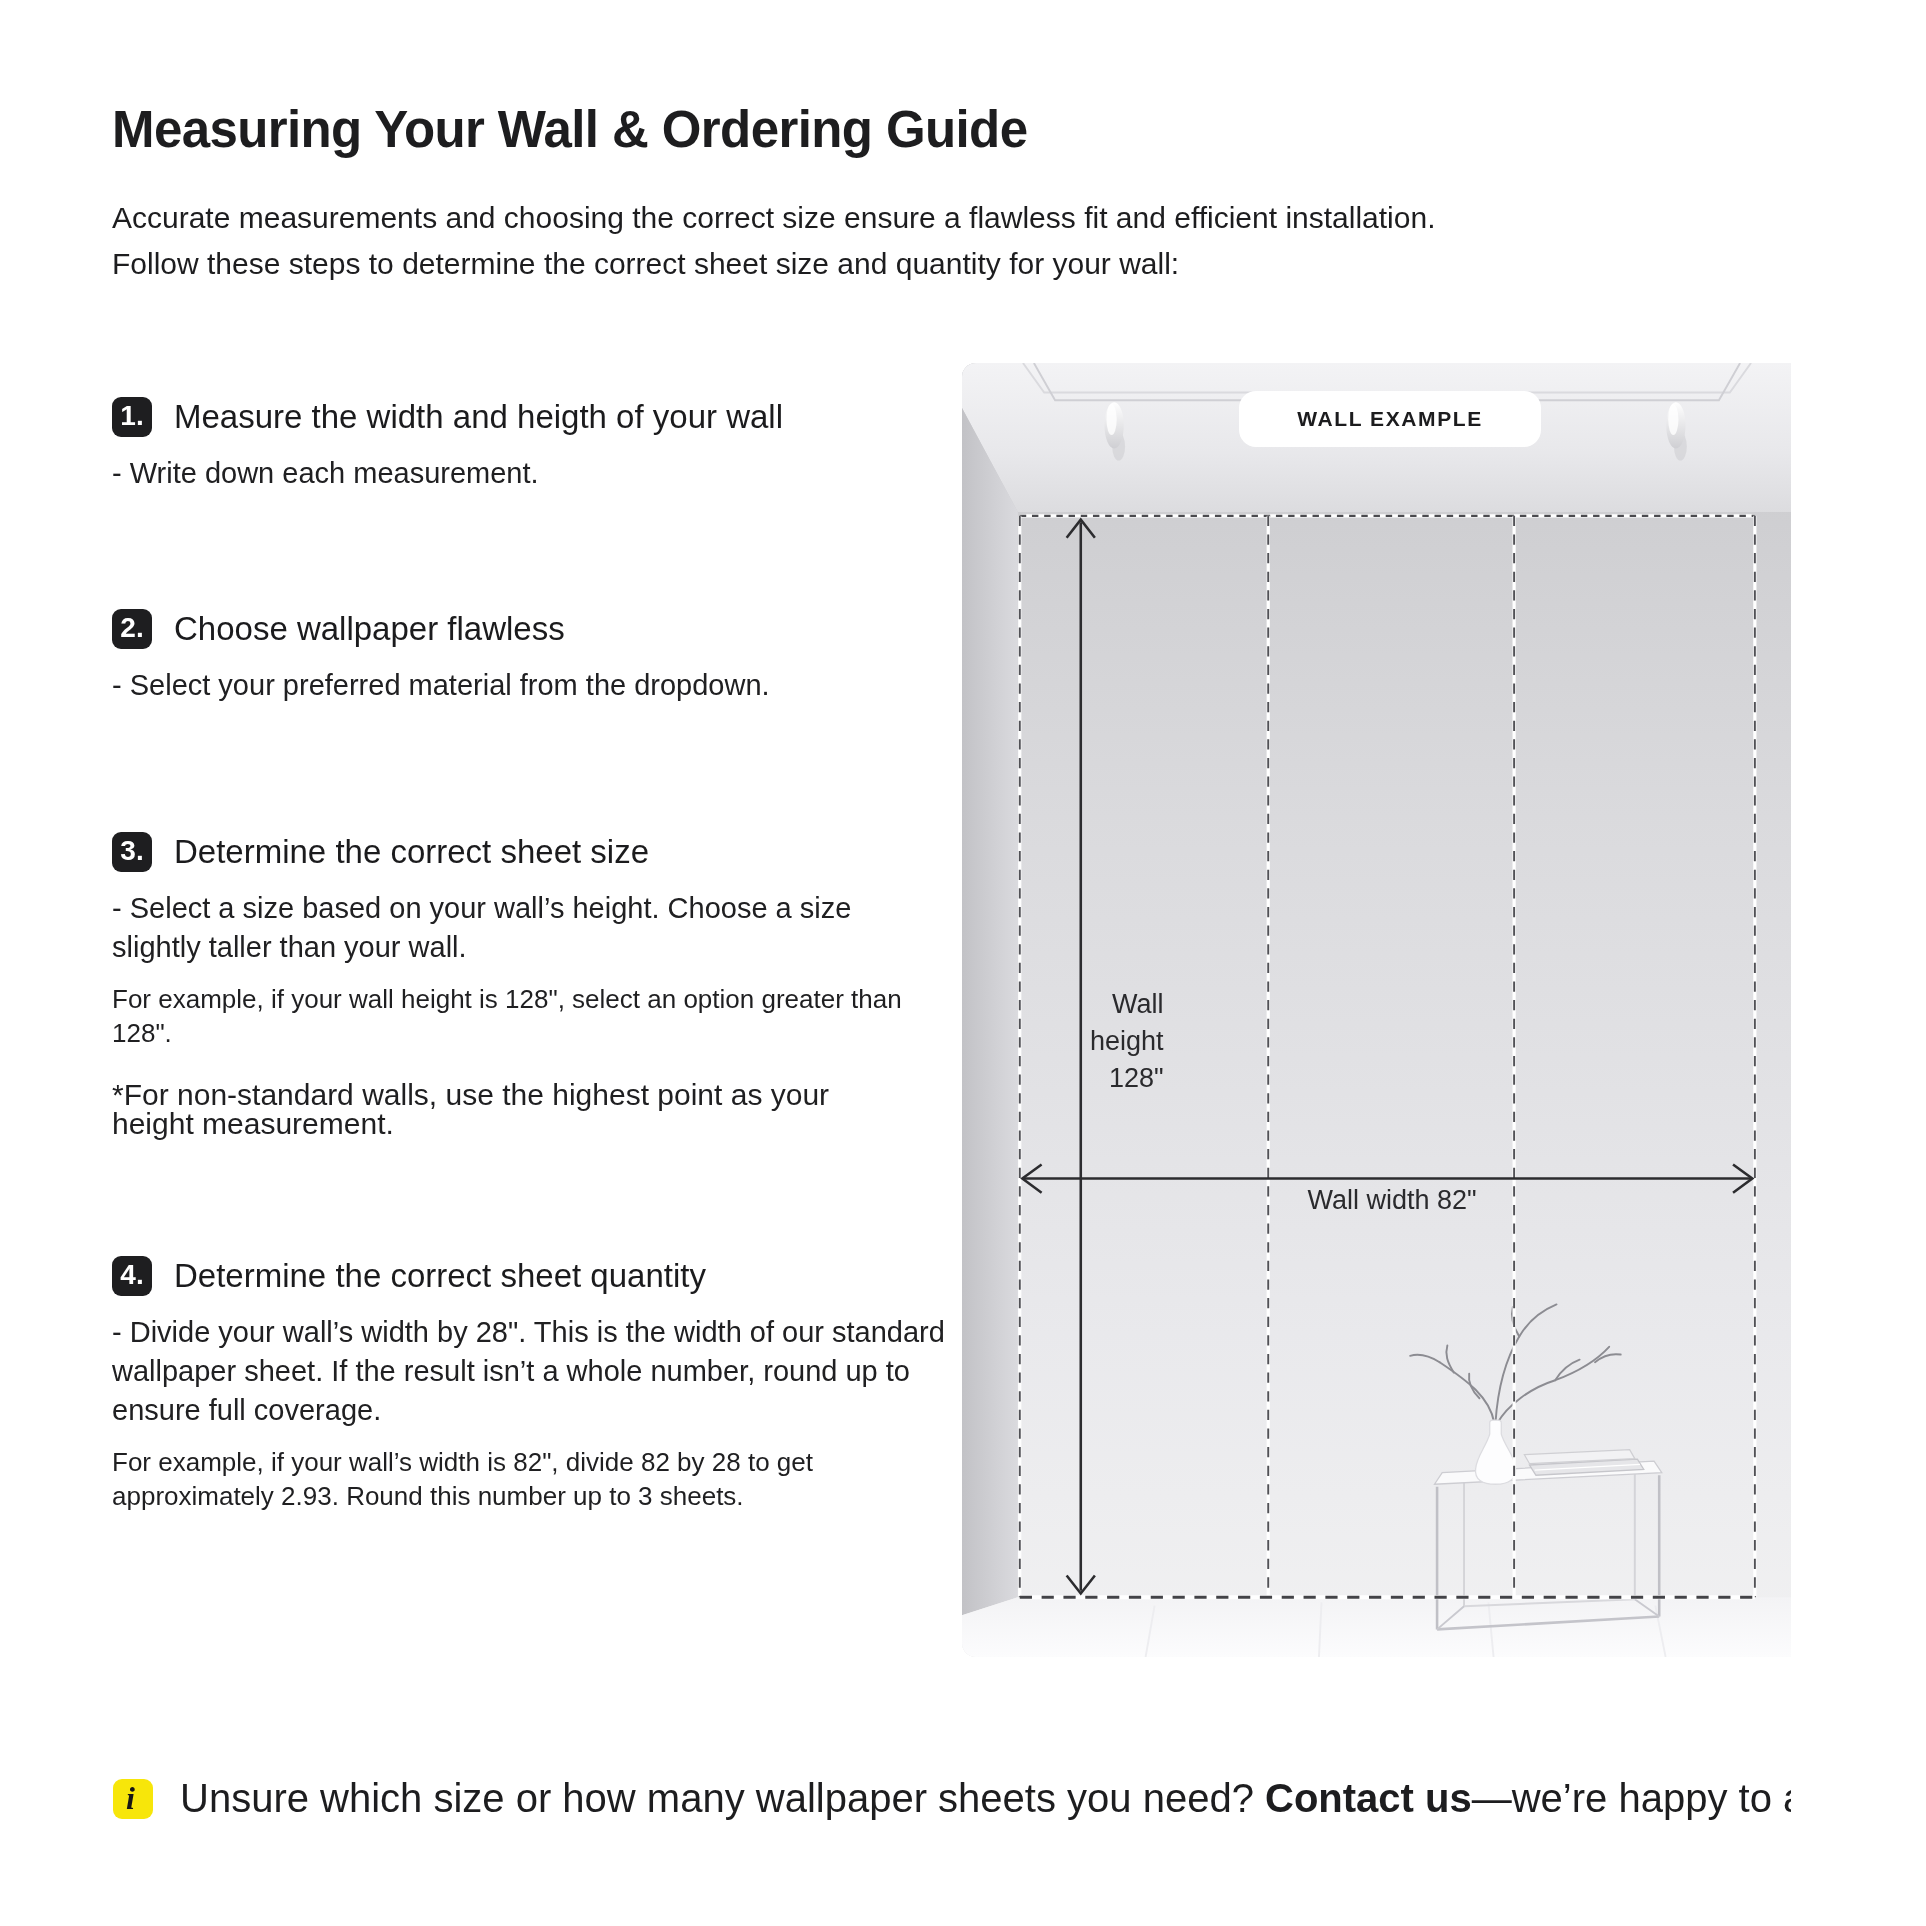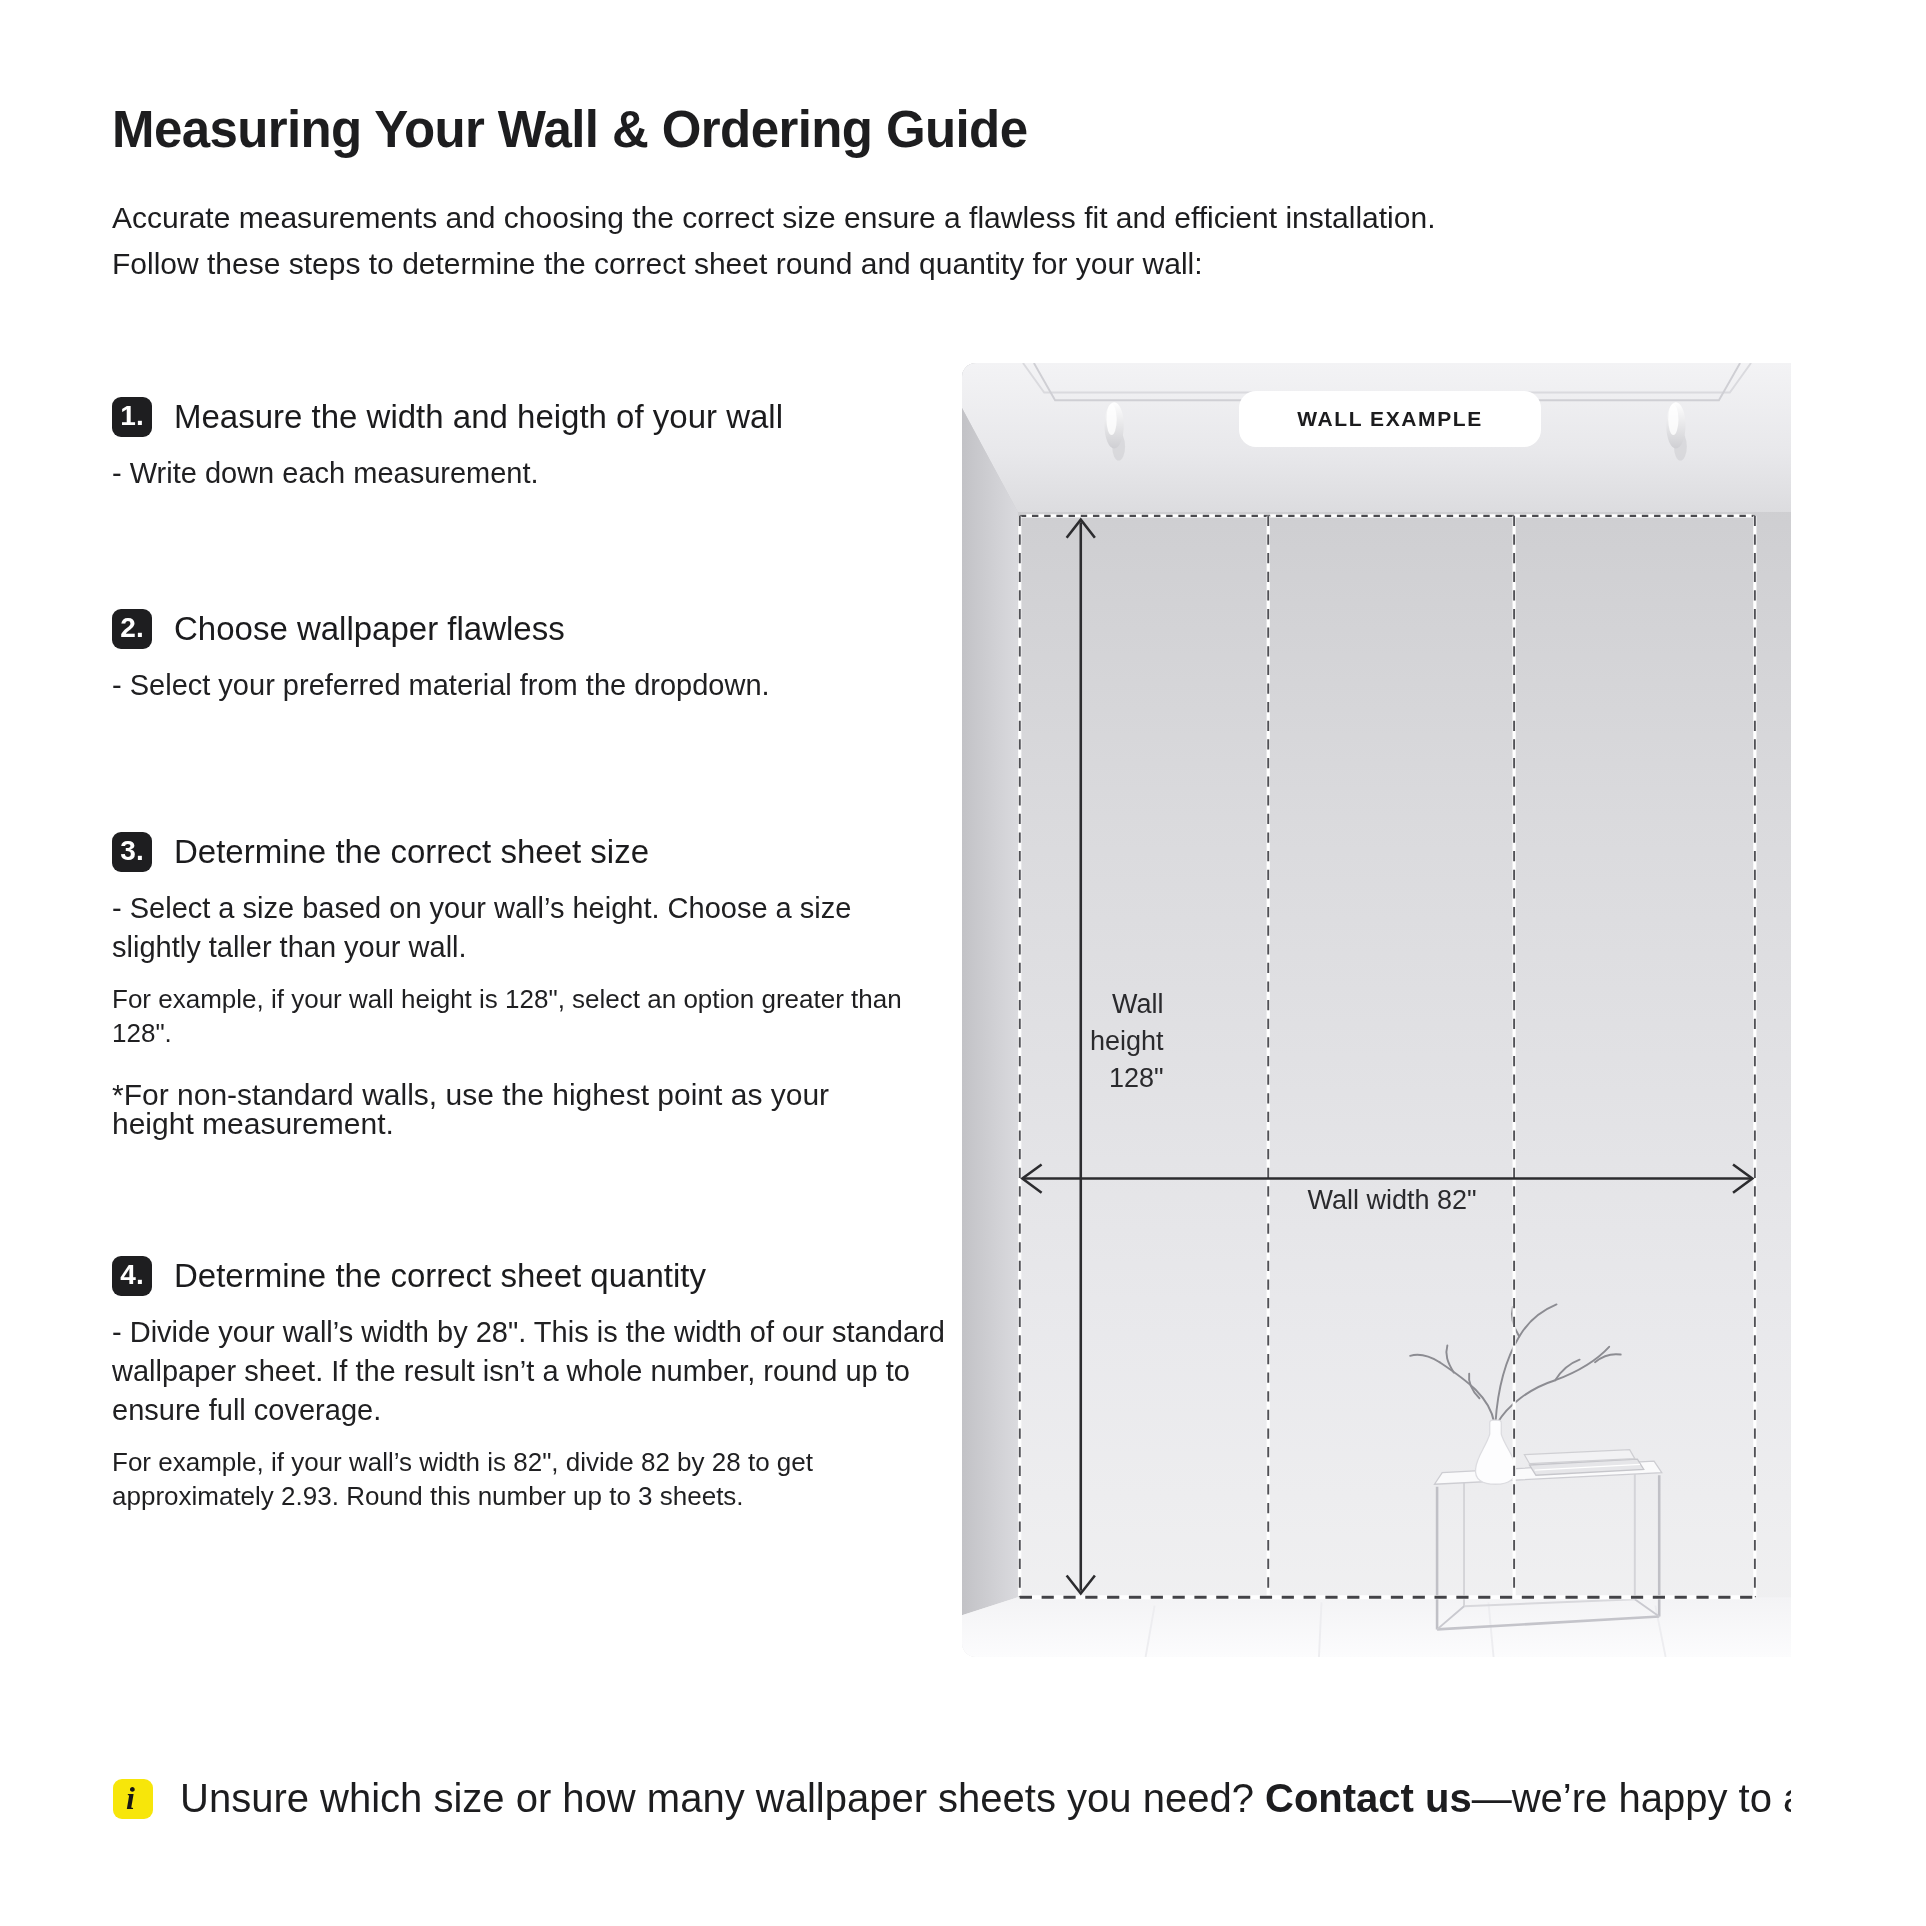--- a/index.html
+++ b/index.html
@@ -42,21 +42,21 @@
 </style>
 </head>
 <body>
 
 <div class="page">
 
   <h1 class="title">Measuring Your Wall &amp; Ordering Guide</h1>
 
   <div class="intro">
     <div>Accurate measurements and choosing the correct size ensure a flawless fit and efficient installation.</div>
-    <div>Follow these steps to determine the correct sheet round and quantity for your wall:</div>
+    <div>Follow these steps to determine the correct sheet size and quantity for your wall:</div>
   </div>
 
   <section class="step" style="top:397px">
     <div class="step-header">
       <span class="badge">1.</span>
       <h2 class="step-heading">Measure the width and heigth of your wall</h2>
     </div>
     <p class="step-body">- Write down each measurement.</p>
   </section>
 

